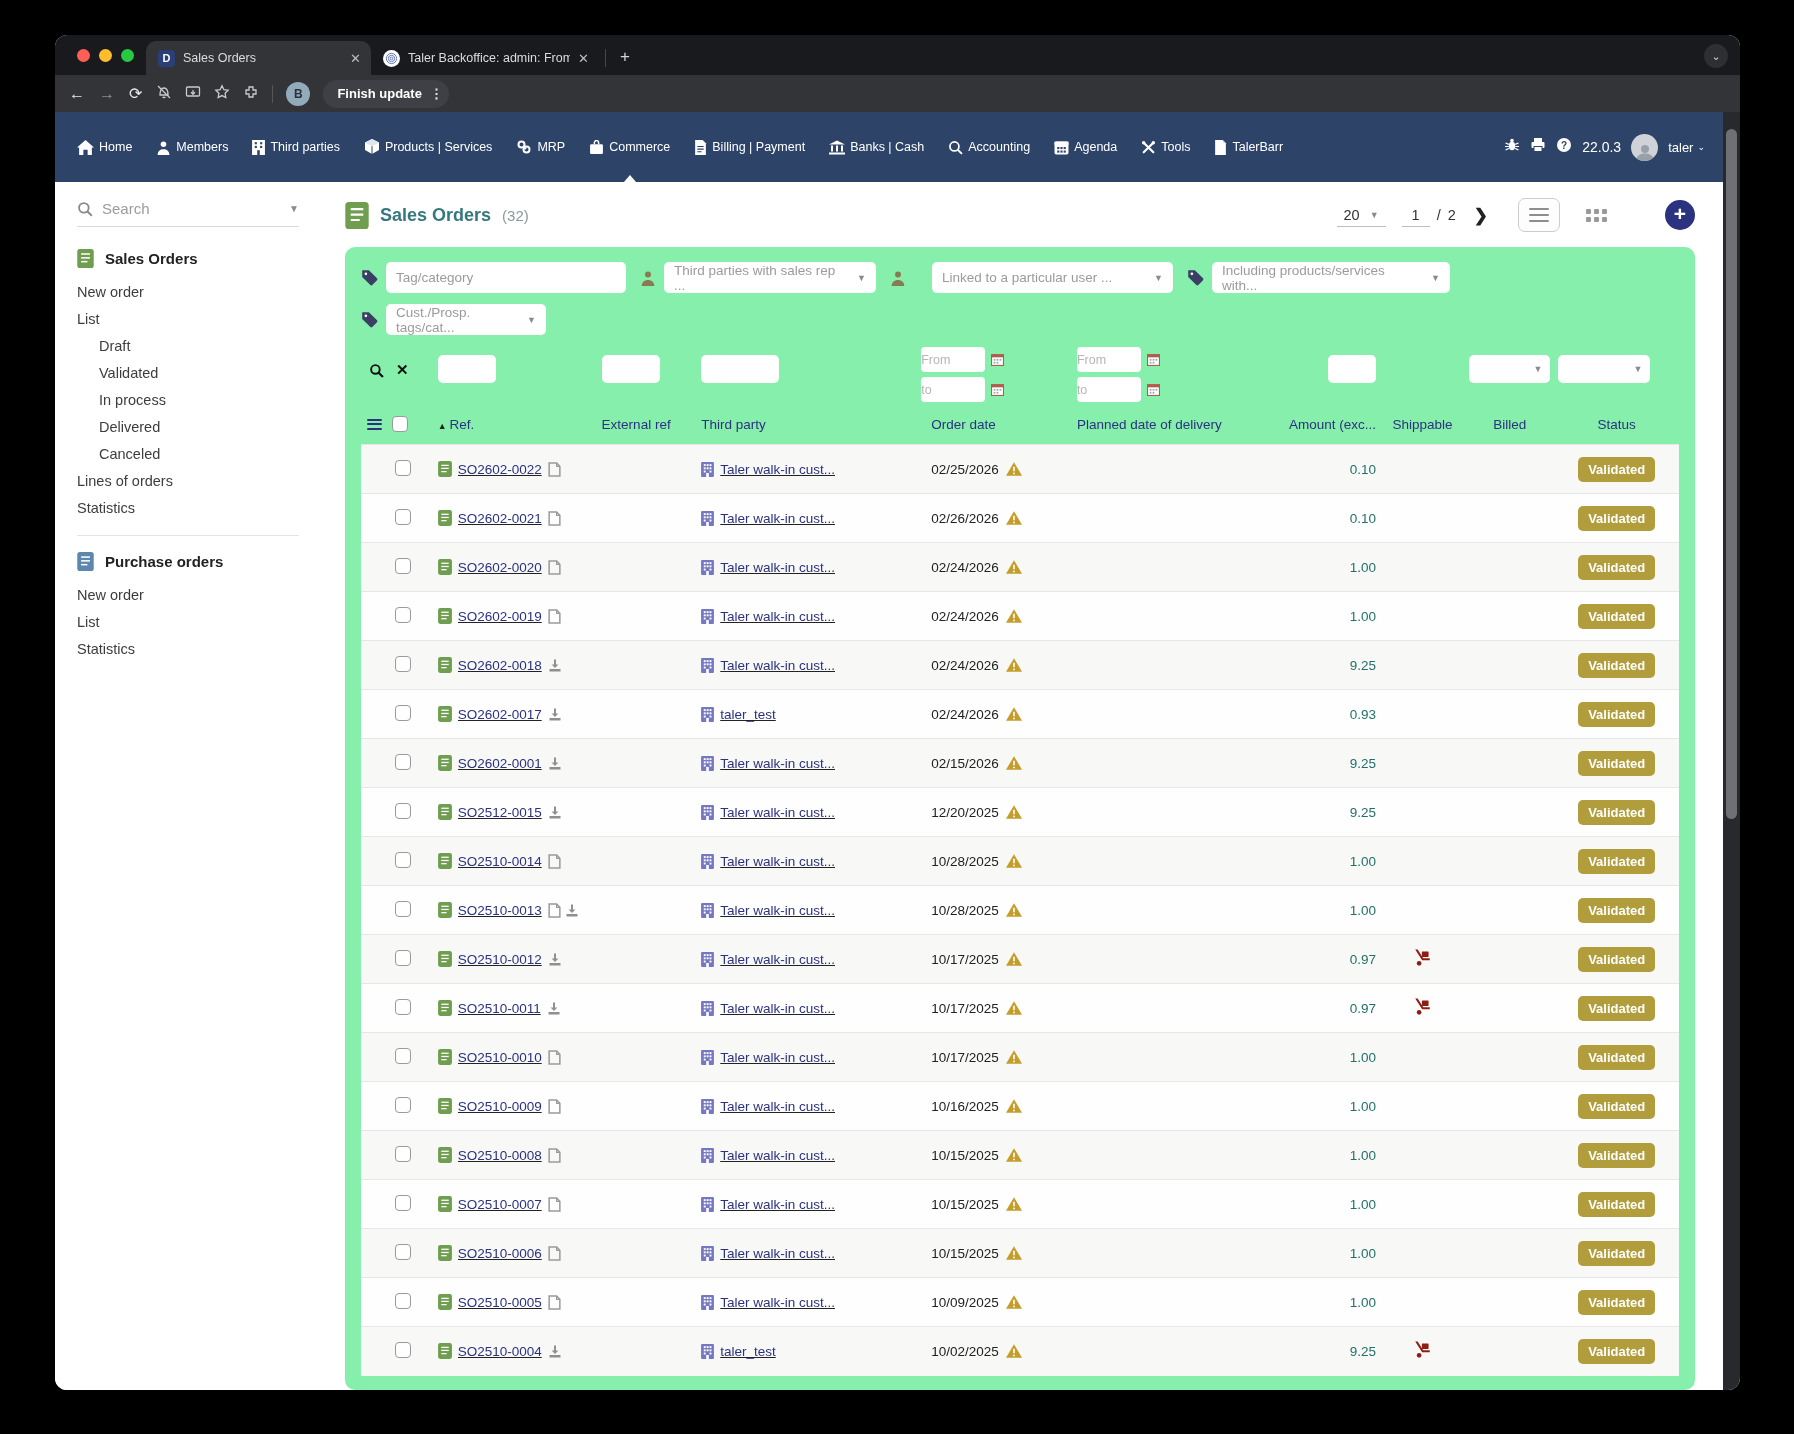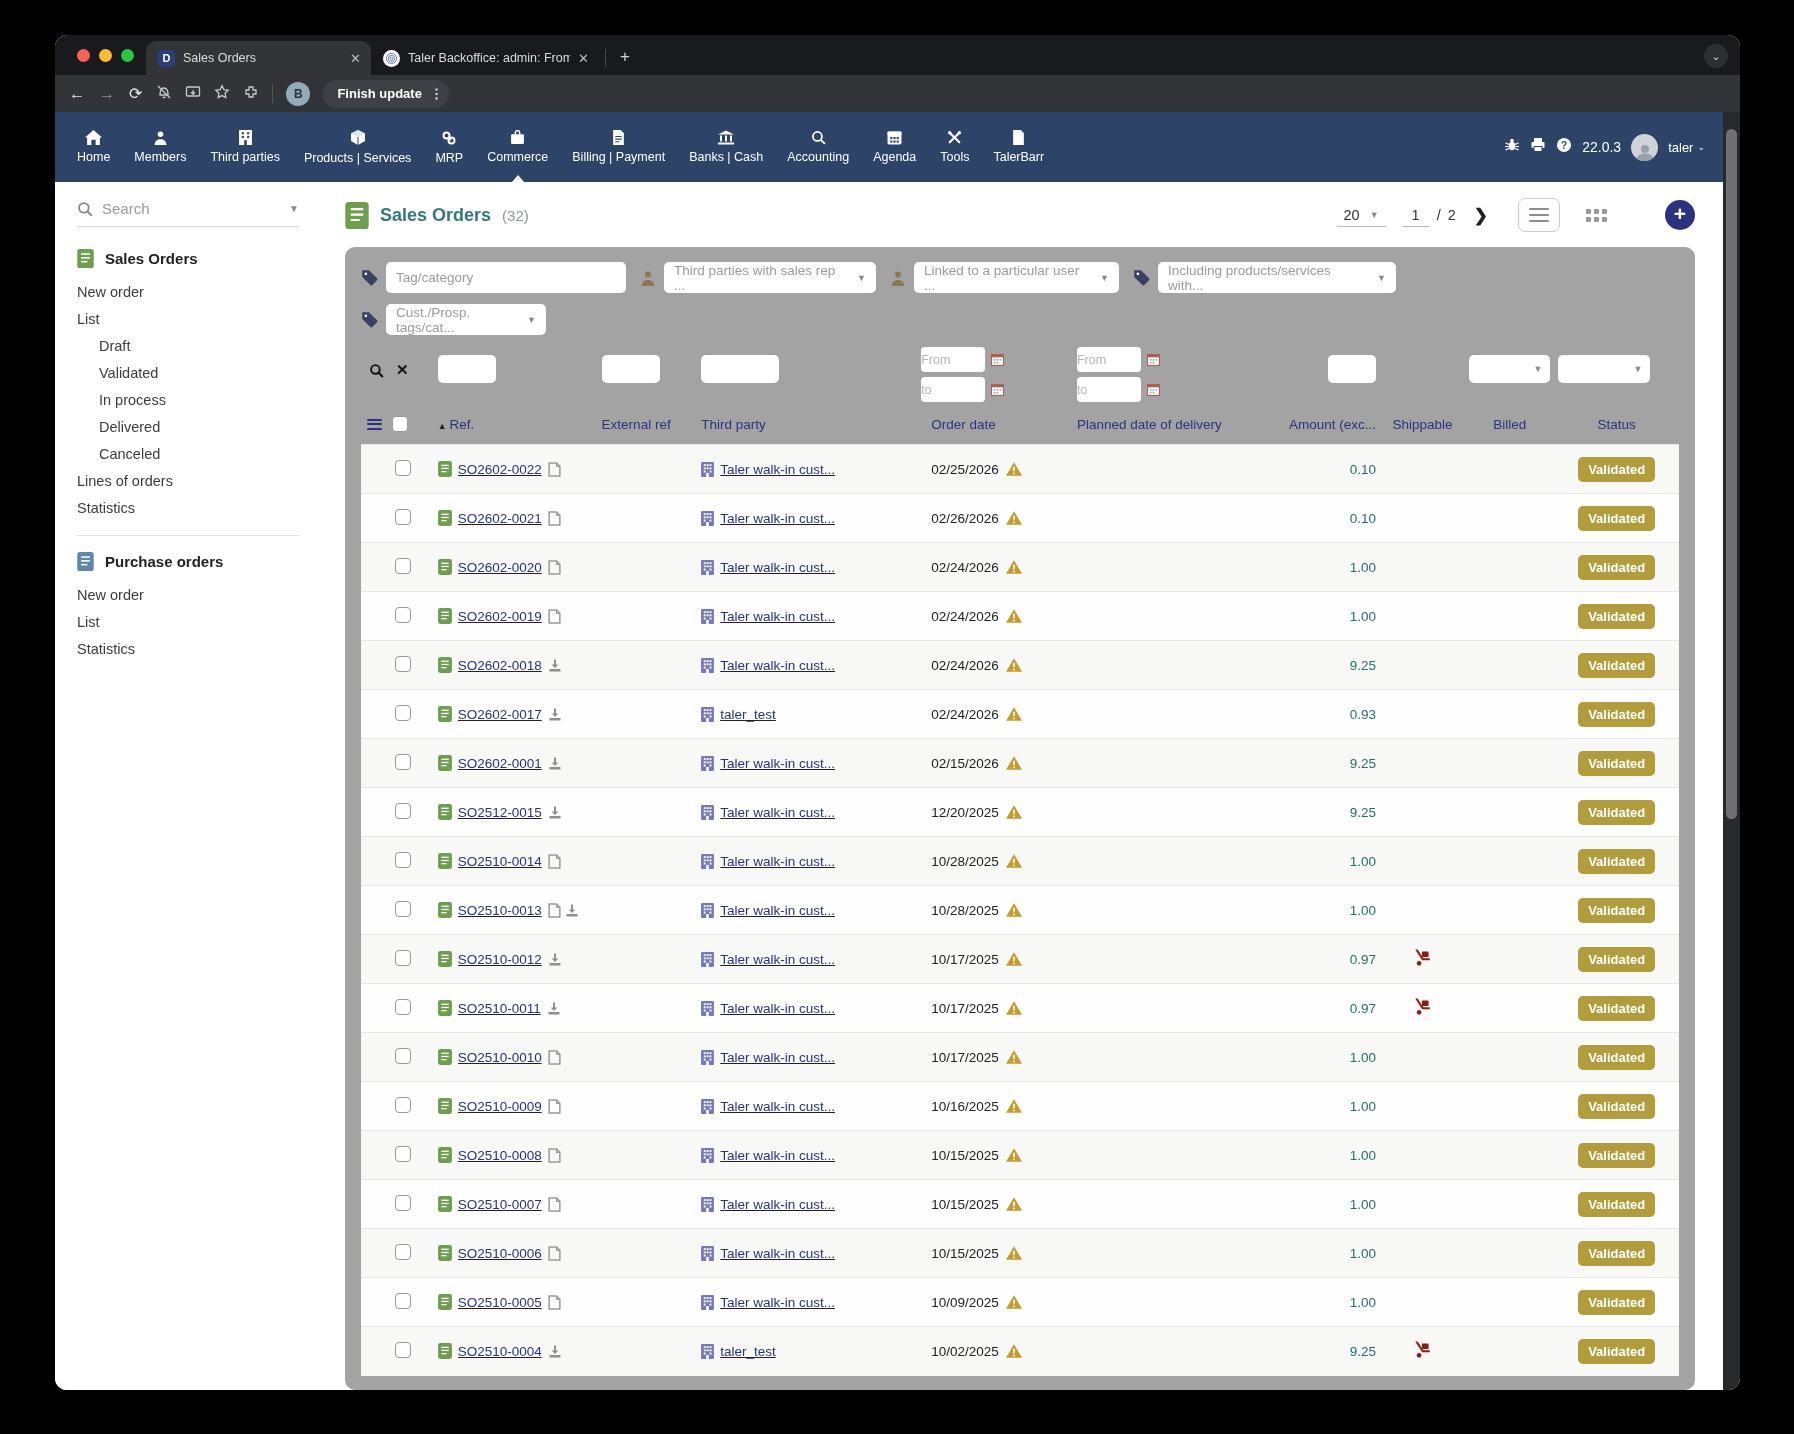--- a/index.html
+++ b/index.html
@@ -32,21 +32,21 @@
   .url .path{ color:#9a9b9f; }
   .tb-icons{ display:flex; align-items:center; gap:13px; }
   .tb-icon{ color:#c9cacd; }
   .tb-sep{ width:1px; height:18px; background:#55565a; }
   .avatar-b{ width:24px; height:24px; border-radius:50%; background:#93aabb; color:#26323c; font-size:12px; font-weight:bold; display:flex; align-items:center; justify-content:center;}
   .finish-btn{ height:28px; background:#3f4045; border-radius:15px; color:#fff; font-size:13px; font-weight:bold; display:flex; align-items:center; gap:8px; padding:0 6px 0 14px;text-align:center;}
   .kebab{ color:#e3e3e3; font-size:13px; letter-spacing:0; }
 
   
   .navbar{ height:70px; background:var(--topnav-bg,#2d4468); display:flex; align-items:center; padding:0 10px; flex:none; margin-right:17px; }
-  .nav-item{ display:flex; flex-direction:column; align-items:center; justify-content:center; gap:5px; padding:0 12px; color:#fff; font-size:12.5px; height:100%; position:relative; white-space:nowrap;}
+  .nav-item{ display:flex; flex-direction:row; align-items:center; justify-content:center; gap:5px; padding:0 12px; color:#fff; font-size:12.5px; height:100%; position:relative; white-space:nowrap;}
   .nav-item svg{ display:block; }
   .nav-item.active::after{ content:""; position:absolute; bottom:0; left:50%; margin-left:-6px; border-left:6px solid transparent; border-right:6px solid transparent; border-bottom:7px solid #fff;}
   .nav-right{ margin-left:auto; display:flex; align-items:center; gap:10px; color:#fff; padding-right:8px;}
   .nav-right .ver{ font-size:14px; }
   .user-avatar{ width:27px; height:27px; border-radius:50%; background:#cfd3d8; display:flex; align-items:flex-end; justify-content:center; overflow:hidden;}
   .user-name{ font-size:13px; display:flex; align-items:center; gap:4px;}
 
   
   .scroll-strip{ position:absolute; top:77px; right:0; bottom:0; width:17px; background:#28292c; }
   .scroll-thumb{ position:absolute; top:17px; left:3px; width:11px; height:690px; background:#6f7074; border-radius:7px;}
@@ -74,21 +74,21 @@
   .caret{ color:#8a8a8a; font-size:9px; }
   .pagepos{ font-size:14.5px; color:#333; display:flex; align-items:center; gap:7px;}
   .pagepos .cur{ border-bottom:1px solid #bdbdbd; padding:3px 10px;}
   .next-arrow{ font-size:17px; font-weight:bold; color:#222; margin-left:2px;}
   .viewlist-btn{ width:42px; height:34px; border:1px solid #ccc; border-radius:7px; background:#fdfdfd; display:flex; flex-direction:column; gap:3.5px; align-items:center; justify-content:center; margin-left:14px;}
   .viewlist-btn i{ width:20px; height:2.5px; background:#8d8d8d; border-radius:1px;}
   .viewgrid-btn{ display:grid; grid-template-columns:repeat(3,5px); grid-gap:3px; margin-left:10px;}
   .viewgrid-btn i{ width:5px; height:5px; background:#9a9a9a; border-radius:1px;}
   .add-btn{ width:30px; height:30px; border-radius:50%; background:var(--link,#2b3280); color:#fff; font-size:21px; line-height:27px; text-align:center; margin-left:42px; font-weight:bold;}
 
-  .panel{ margin-top:15px; background:#a3a3a3; border-radius:10px; padding:15px 16px 16px 16px; flex:1; overflow:hidden;}
+  .panel{ margin-top:15px; background:#86efac; border-radius:10px; padding:15px 16px 16px 16px; flex:1; overflow:hidden;}
   .frow{ display:flex; gap:14px; margin-bottom:11px; align-items:center; flex-wrap:wrap;}
   .fwidget{ display:flex; align-items:center; gap:8px; }
   .finput, .fselect{ background:#fff; border:none; border-radius:5px; height:31px; font-size:13.5px; color:#9b9b9b; display:flex; align-items:center; padding:0 10px;}
   .finput input{ border:none; outline:none; width:100%; font-size:13.5px; font-family:inherit; color:#555;}
   .finput input::placeholder{ color:#9b9b9b; }
   .fselect .caret{ margin-left:auto; padding-left:10px;}
 
   table{ width:100%; border-collapse:collapse; table-layout:fixed; margin-top:4px;}
   td,th{ overflow:hidden; white-space:nowrap; }
   .filter-cells td{ padding:6px 4px 10px 4px; vertical-align:top;}
@@ -458,21 +458,21 @@
             <span class="fselect" style="width:212px;">
                 <span style="overflow:hidden;text-overflow:ellipsis;">Third parties with sales rep ...</span>
                 <span class="caret">▼</span>
               </span>
           </div>
           <div class="fwidget">
             <svg width="16" height="16" viewBox="0 0 14 14">
                 <circle cx="7" cy="4" r="2.6" fill="#8a7a52"></circle>
                 <path d="M1.5 14 c0-3.4 2.4-5.3 5.5-5.3 s5.5 1.9 5.5 5.3 z" fill="#8a7a52"></path>
               </svg>
-            <span class="fselect" style="width:205px;">
+            <span class="fselect" style="width:241px;margin-left:18px;">
                 <span style="overflow:hidden;text-overflow:ellipsis;">Linked to a particular user ...</span>
                 <span class="caret">▼</span>
               </span>
           </div>
           <div class="fwidget">
             <svg width="17" height="17" viewBox="0 0 14 14">
                 <path d="M1 1 h5.5 L13 7.5 a1.4 1.4 0 0 1 0 2 L9.5 13 a1.4 1.4 0 0 1 -2 0 L1 6.5 z" fill="#3b3f63"></path>
                 <circle cx="4" cy="4" r="1.1" fill="#fff"></circle>
               </svg>
             <span class="fselect" style="width:238px;">

